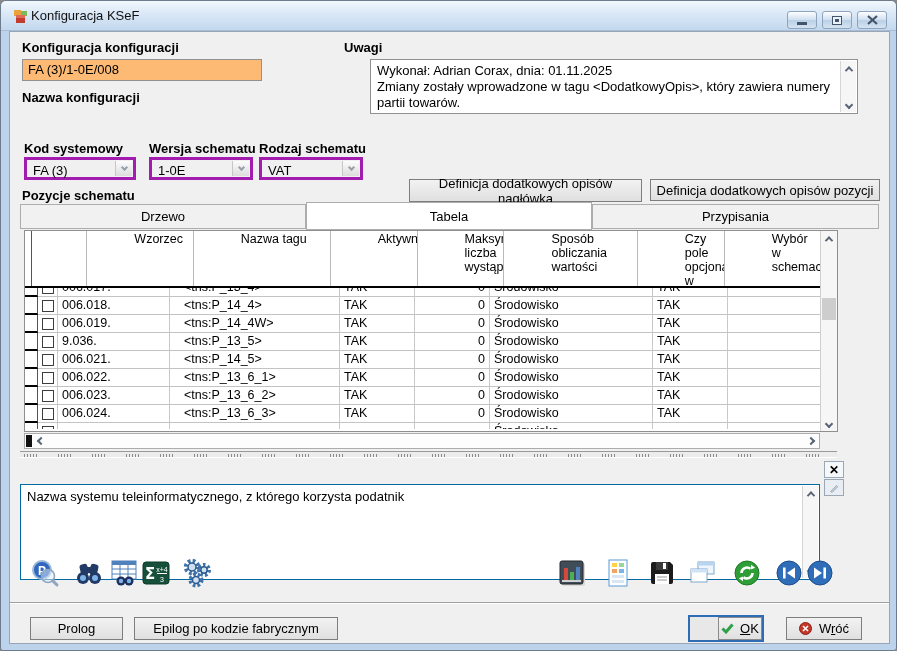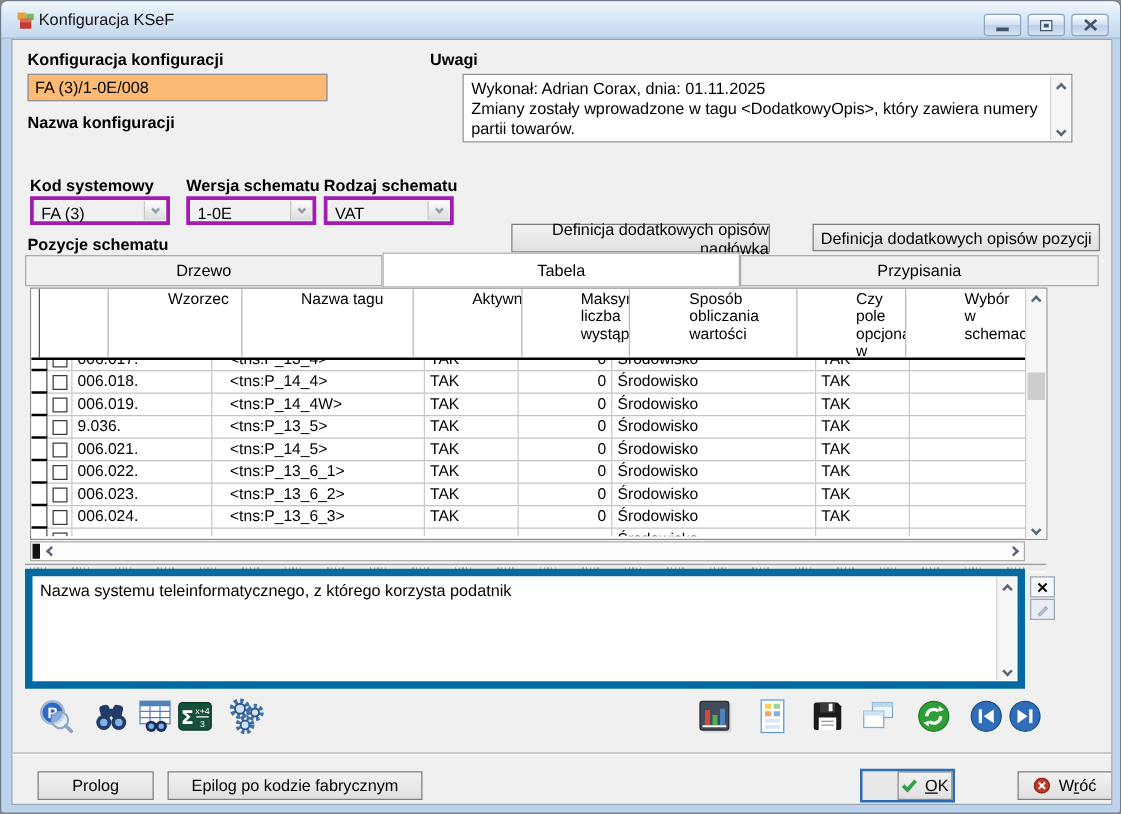--- a/index.html
+++ b/index.html
@@ -98,22 +98,22 @@
   .hsb .sbh-btn.l{ left:8px; } .hsb .sbh-btn.r{ right:0; }
 
   
   .splitter{ position:absolute; left:10px; top:419px; width:817px; height:7px; background:#ececec;
              border-top:1px solid #9a9a9a; border-bottom:1px solid #fff; }
   .splitter .dots{ position:absolute; left:4px; right:4px; top:2px; height:3px;
       background:repeating-linear-gradient(90deg,#8a8a8a 0 1px,transparent 1px 3px,#8a8a8a 3px 4px,transparent 4px 6px,
       #8a8a8a 6px 7px,transparent 7px 9px,#8a8a8a 9px 10px,transparent 10px 12px,#8a8a8a 12px 13px,transparent 13px 34px); }
 
   
-  .descr{ position:absolute; left:10px; top:423px; width:800px; height:96px; background:#fff;
-          border:6px solid #0369a1; }
+  .descr{ position:absolute; left:10px; top:452px; width:800px; height:96px; background:#fff;
+          border:1px solid #0369a1; }
   .descr .descr-text{ position:absolute; left:6px; top:4px; right:24px; font-size:13px; line-height:16px; }
   .mini-btn{ position:absolute; width:20px; height:17px; border:1px solid #9aa7b5; background:#f5f8fb;
              display:flex; align-items:center; justify-content:center; font-weight:bold; font-size:12px; }
   .mini-btn.disabled{ background:#e9eef4; color:#b0bcc9; }
 
   
   .tool{ position:absolute; top:525px; width:30px; height:32px; display:flex; align-items:center;
          justify-content:center; }
   .tool svg{ width:30px; height:30px; }
 
@@ -194,21 +194,21 @@
         </span>
     </div>
     <div class="select" style="left:249px; top:125px; width:104px;">
       <span class="val">VAT</span>
       <span class="arrow">
           <span class="chev down"></span>
         </span>
     </div>
 
     <div class="lbl" style="left:12px; top:156px;">Pozycje schematu</div>
-    <button class="btn" style="left:399px; top:147px; width:207px; height:23px;text-align:right;">Definicja dodatkowych opisów nagłówka</button>
+    <button class="btn" style="left:399px; top:147px; width:233px; height:23px;">Definicja dodatkowych opisów nagłówka</button>
     <button class="btn" style="left:640px; top:147px; width:230px; height:22px;">Definicja dodatkowych opisów pozycji</button>
 
     <div class="tab" style="left:10px; width:286px;">Drzewo</div>
     <div class="tab active" style="left:296px; width:286px;">Tabela</div>
     <div class="tab" style="left:582px; width:287px;">Przypisania</div>
 
     <div class="grid">
       <div class="grid-main">
         <div class="grid-header">
           <div class="hcell col-ind"></div>
@@ -510,21 +510,21 @@
     <div class="ok-wrap">
       <button class="btn">
         <span class="ico">
           <svg width="13" height="11" viewBox="0 0 13 11">
               <path d="M1.5 5.5 l3.5 3.5 L11.5 1.5" stroke="#2fa048" stroke-width="3" fill="none"></path>
             </svg>
         </span>
         <span><span class="u">O</span><span>K</span></span>
       </button>
     </div>
-    <button class="btn" style="left:776px; top:585px; width:76px; height:23px; gap:7px;margin-left:28px;">
+    <button class="btn" style="left:776px; top:585px; width:76px; height:23px; gap:7px;">
       <span class="ico">
         <svg width="13" height="13" viewBox="0 0 13 13">
             <circle cx="6.5" cy="6.5" r="6" fill="#c0392b" stroke="#8c1f14"></circle>
             <path d="M4 4 l5 5 M9 4 l-5 5" stroke="#fff" stroke-width="1.6"></path>
           </svg>
       </span>
       <span><span>W</span><span class="u">r</span><span>óć</span></span>
     </button>
 
   </div>

